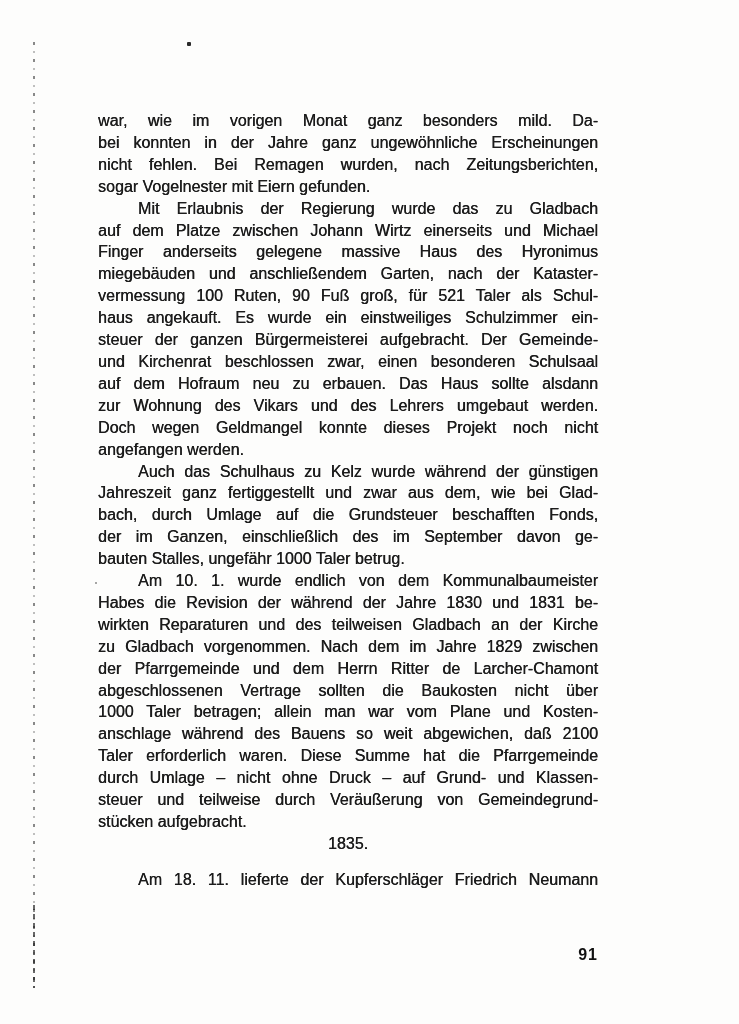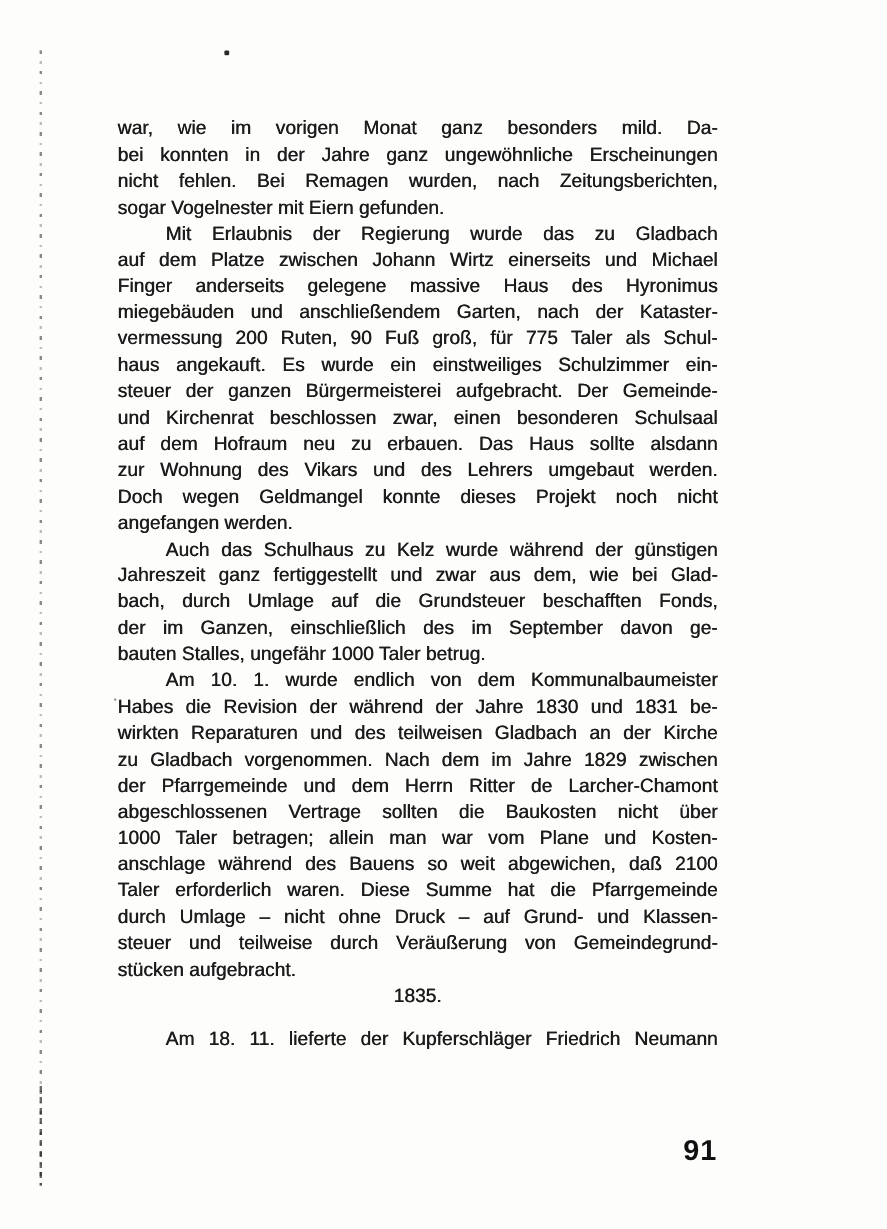--- a/index.html
+++ b/index.html
@@ -45,21 +45,21 @@
     position: absolute;
     background: #2a2a2a;
     border-radius: 1px;
   }
   .speck-1 { left: 187px; top: 42px; width: 4px; height: 4px; }
   .speck-2 { left: 95px; top: 582px; width: 2px; height: 2px; opacity: 0.55; }
 
   .text-column {
     position: absolute;
     left: 98px;
-    top: 97px;
+    top: 110px;
     width: 500px;
     font-size: 16px;
     line-height: 21.9px;
     
     text-shadow: 0.35px 0 0 currentColor;
   }
   .para { margin: 0; }
   .line {
     text-align: justify;
     text-align-last: justify;
@@ -70,21 +70,21 @@
     text-align: left;
     text-align-last: center;
     margin-bottom: 14px;
   }
   .page-number {
     position: absolute;
     top: 946px;
     left: 98px;
     width: 500px;
     text-align: right;
-    font-size: 24px;
+    font-size: 16px;
     font-weight: bold;
     letter-spacing: 1px;
     color: #111;
   }
 </style>
 </head>
 <body>
 
 <div class="page">
   <div class="binding-marks"></div>
@@ -97,21 +97,21 @@
         <div class="line">war, wie im vorigen Monat ganz besonders mild. Da-</div>
         <div class="line">bei konnten in der Jahre ganz ungewöhnliche Erscheinungen</div>
         <div class="line">nicht fehlen. Bei Remagen wurden, nach Zeitungsberichten,</div>
         <div class="line lastline">sogar Vogelnester mit Eiern gefunden.</div>
       </div>
       <div class="para">
         <div class="line firstline">Mit Erlaubnis der Regierung wurde das zu Gladbach</div>
         <div class="line">auf dem Platze zwischen Johann Wirtz einerseits und Michael</div>
         <div class="line">Finger anderseits gelegene massive Haus des Hyronimus</div>
         <div class="line">miegebäuden und anschließendem Garten, nach der Kataster-</div>
-        <div class="line">vermessung 200 Ruten, 90 Fuß groß, für 775 Taler als Schul-</div>
+        <div class="line">vermessung 100 Ruten, 90 Fuß groß, für 521 Taler als Schul-</div>
         <div class="line">haus angekauft. Es wurde ein einstweiliges Schulzimmer ein-</div>
         <div class="line">steuer der ganzen Bürgermeisterei aufgebracht. Der Gemeinde-</div>
         <div class="line">und Kirchenrat beschlossen zwar, einen besonderen Schulsaal</div>
         <div class="line">auf dem Hofraum neu zu erbauen. Das Haus sollte alsdann</div>
         <div class="line">zur Wohnung des Vikars und des Lehrers umgebaut werden.</div>
         <div class="line">Doch wegen Geldmangel konnte dieses Projekt noch nicht</div>
         <div class="line lastline">angefangen werden.</div>
       </div>
       <div class="para">
         <div class="line firstline">Auch das Schulhaus zu Kelz wurde während der günstigen</div>

